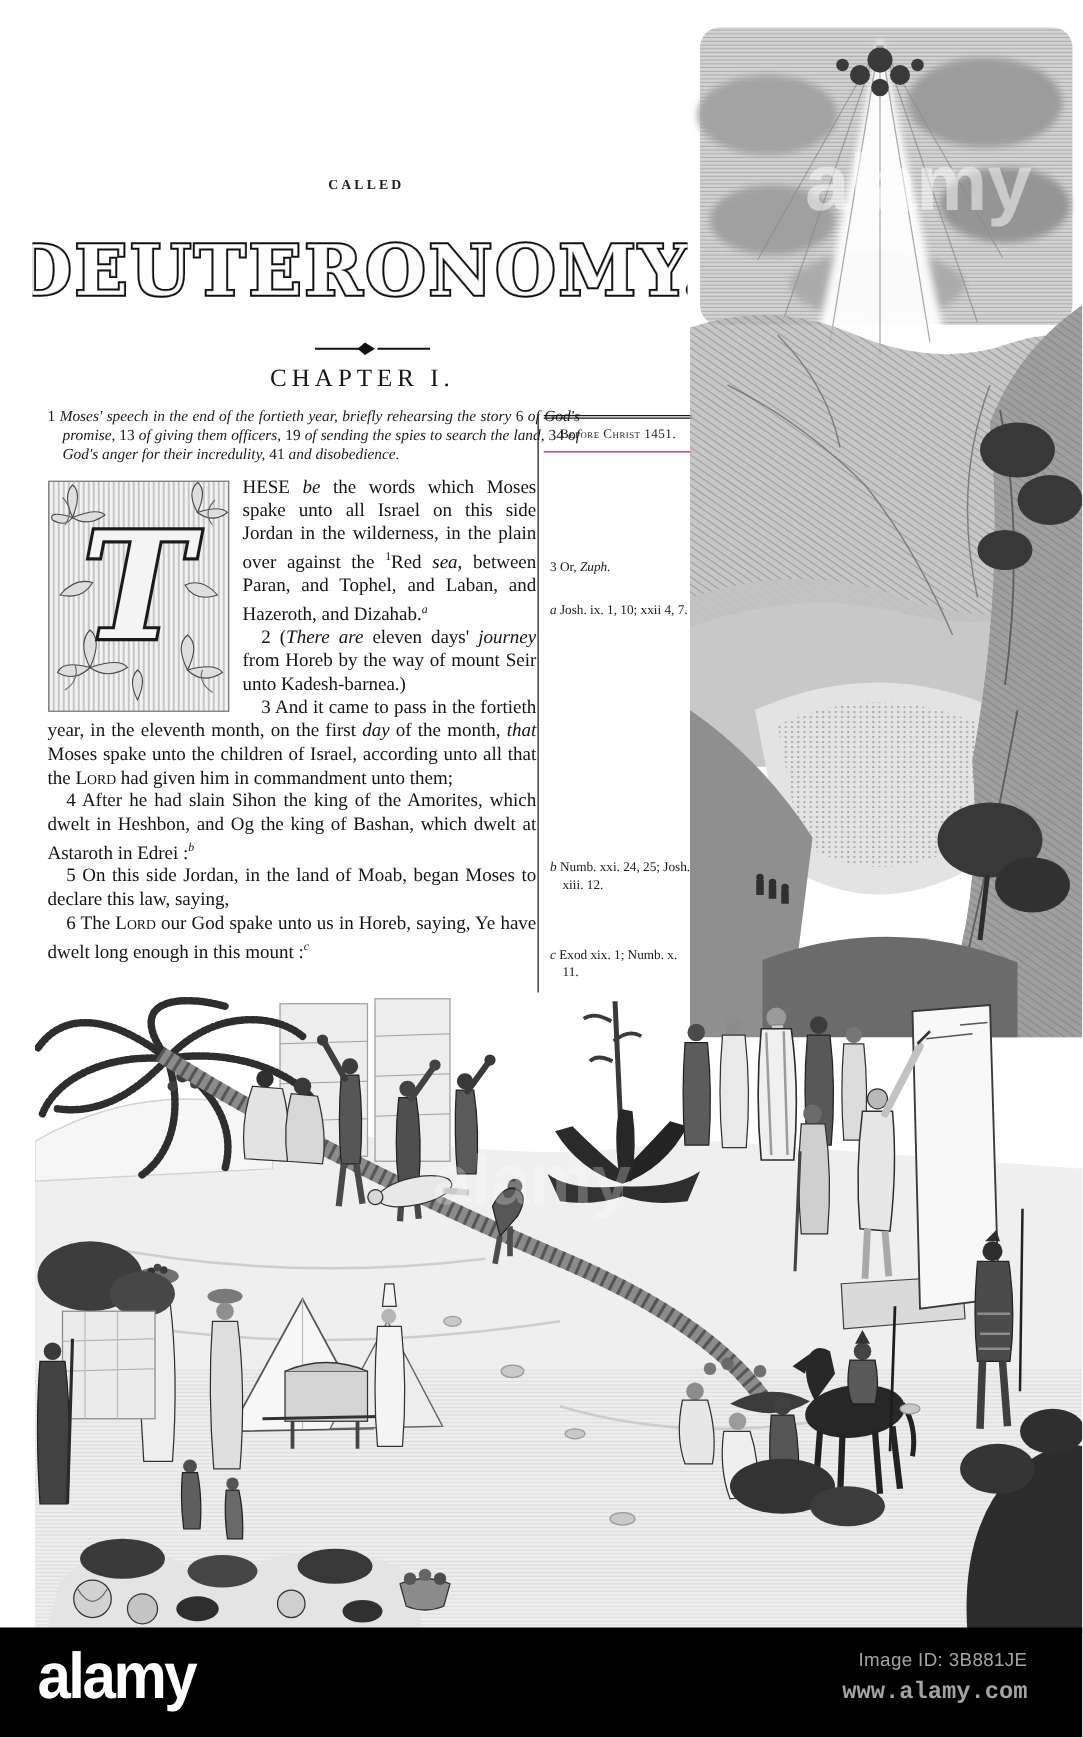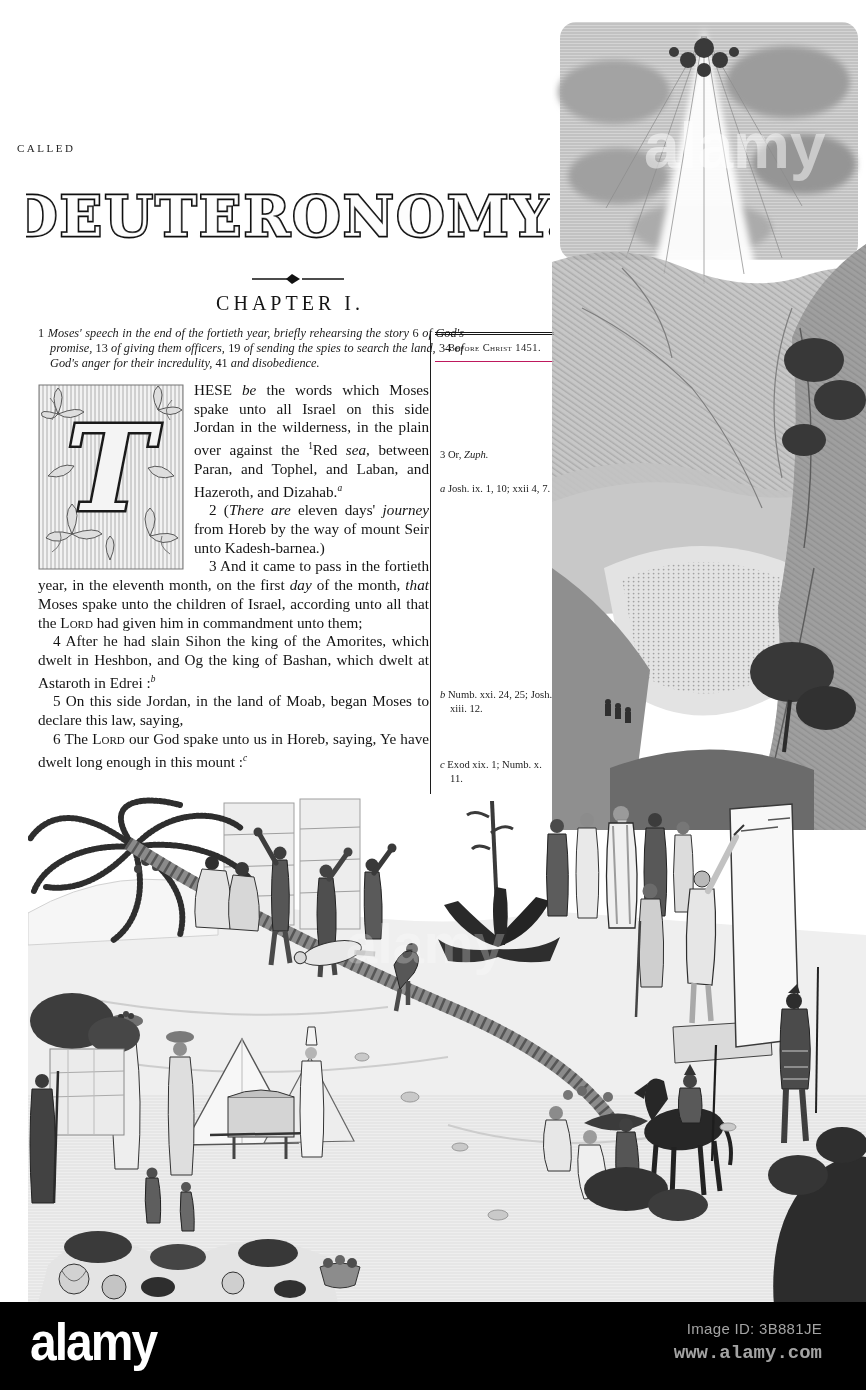--- a/index.html
+++ b/index.html
@@ -2,22 +2,22 @@
 <html><head>
 <meta charset="utf-8">
 <style>
   html,body{margin:0;padding:0;background:#fff;}
   .canvas{position:relative;width:866px;height:1390px;background:#ffffff;overflow:hidden;
           font-family:"Liberation Serif",serif;color:#111;}
 
   
   .series-title{position:absolute;top:78px;left:30px;width:520px;text-align:center;
     font-size:31px;letter-spacing:5px;word-spacing:14px;color:#151515;}
-  .called{position:absolute;top:142px;left:17px;width:520px;
-    font-size:11px;font-weight:normal;letter-spacing:2.5px;color:#222;}
+  .called{position:absolute;top:142px;left:33px;width:520px;text-align:center;
+    font-size:11px;font-weight:bold;letter-spacing:2.5px;color:#222;}
   .deut-svg{position:absolute;top:160px;left:26px;}
   .divider-svg{position:absolute;top:272px;left:250px;}
   .chapter{position:absolute;top:292px;left:30px;width:520px;text-align:center;
     font-size:20px;letter-spacing:4px;color:#151515;}
 
   
   .summary{position:absolute;top:326px;left:38px;width:414px;margin:0;
     font-size:12.3px;line-height:14.9px;font-style:italic;text-align:justify;
     padding-left:12px;text-indent:-12px;color:#1a1a1a;}
   .summary .num{font-style:normal;}

